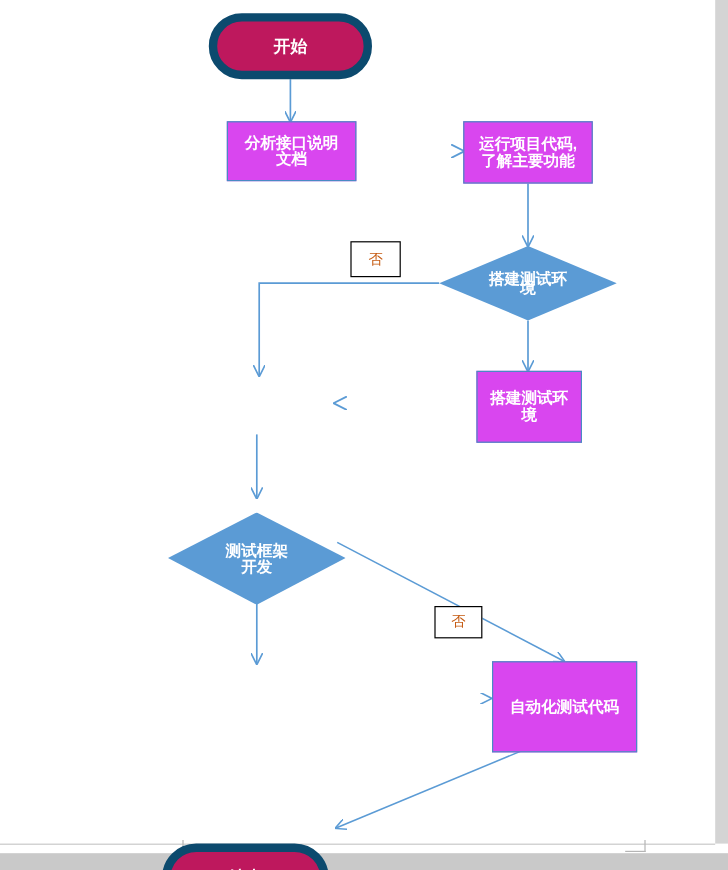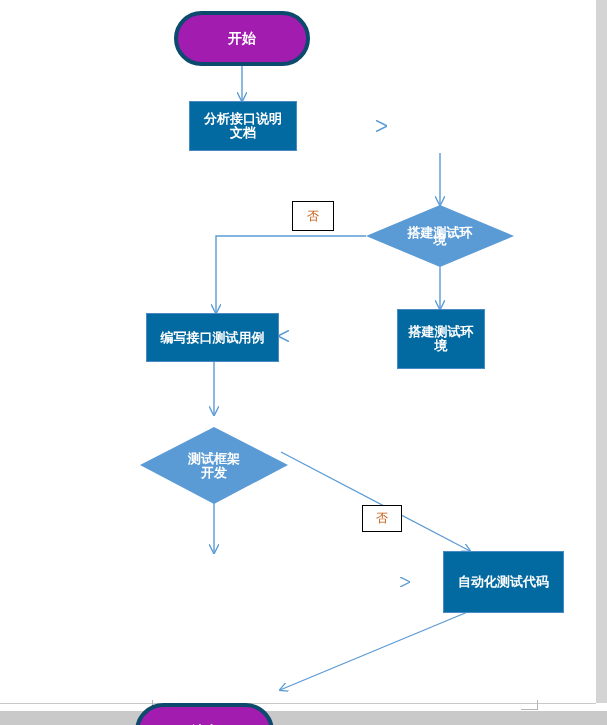--- a/index.html
+++ b/index.html
@@ -68,27 +68,27 @@
     box-sizing: border-box;
     display: flex;
     align-items: center;
     justify-content: center;
     text-align: center;
     color: #ffffff;
     font-weight: bold;
     line-height: 1.05;
   }
   .node-terminal {
-    background: #a21caf;
-    border: 4px solid #0c4a6e;
+    background: #be185d;
+    border: 7px solid #0c4a6e;
     border-radius: 38px;
     font-size: 14px;
   }
   .node-process {
-    background: #0369a1;
+    background: #d946ef;
     border: 1px solid #4a8ac4;
     font-size: 13px;
   }
   .node-decision-wrap {
     position: absolute;
   }
   .node-decision-wrap svg {
     position: absolute;
     left: 0;
     top: 0;
@@ -179,40 +179,43 @@
     <span>开始</span>
   </div>
 
   <div class="node node-process" style="left:189px; top:101px; width:108px; height:50px;">
     <div>
       <span>分析接口说明</span><br>
       <span>文档</span>
     </div>
   </div>
 
+  <div class="node node-process" style="left:386px; top:101px; width:108px; height:52px;">
+    <div>
+      <span>运行项目代码,</span><br>
+      <span>了解主要功能</span>
+    </div>
+  </div>
 
   <div class="node-decision-wrap" style="left:366px; top:205px; width:148px; height:62px;">
     <svg width="148" height="62" viewBox="0 0 148 62">
       <polygon points="74,0 148,31 74,62 0,31" fill="#5b9bd5"></polygon>
     </svg>
     <div class="node-decision-label">
       <div>
         <span>搭建测试环</span>
         <span class="clip-line">境</span>
       </div>
     </div>
   </div>
 
   <div class="edge-label" style="left:292px; top:201px; width:42px; height:30px;">
     <span>否</span>
   </div>
 
-  <div class="node node-process" style="left:146px; top:313px; width:133px; height:49px;">
-    <span>编写接口测试用例</span>
-  </div>
 
   <div class="node node-process" style="left:397px; top:309px; width:88px; height:60px;">
     <div>
       <span>搭建测试环</span><br>
       <span>境</span>
     </div>
   </div>
 
   <div class="node-decision-wrap" style="left:140px; top:427px; width:148px; height:77px;">
     <svg width="148" height="77" viewBox="0 0 148 77">
@@ -224,21 +227,21 @@
         <span>开发</span>
       </div>
     </div>
   </div>
 
   <div class="edge-label" style="left:362px; top:505px; width:40px; height:27px;">
     <span>否</span>
   </div>
 
 
-  <div class="node node-process" style="left:410px; top:551px; width:121px; height:62px;margin-left:33px;">
+  <div class="node node-process" style="left:410px; top:551px; width:121px; height:76px;">
     <span>自动化测试代码</span>
   </div>
 
   <div class="node node-terminal" style="left:135px; top:661px; width:139px; height:57px;margin-top:42px;">
     <span>结束</span>
   </div>
 
 </div>
 
 </body></html>

